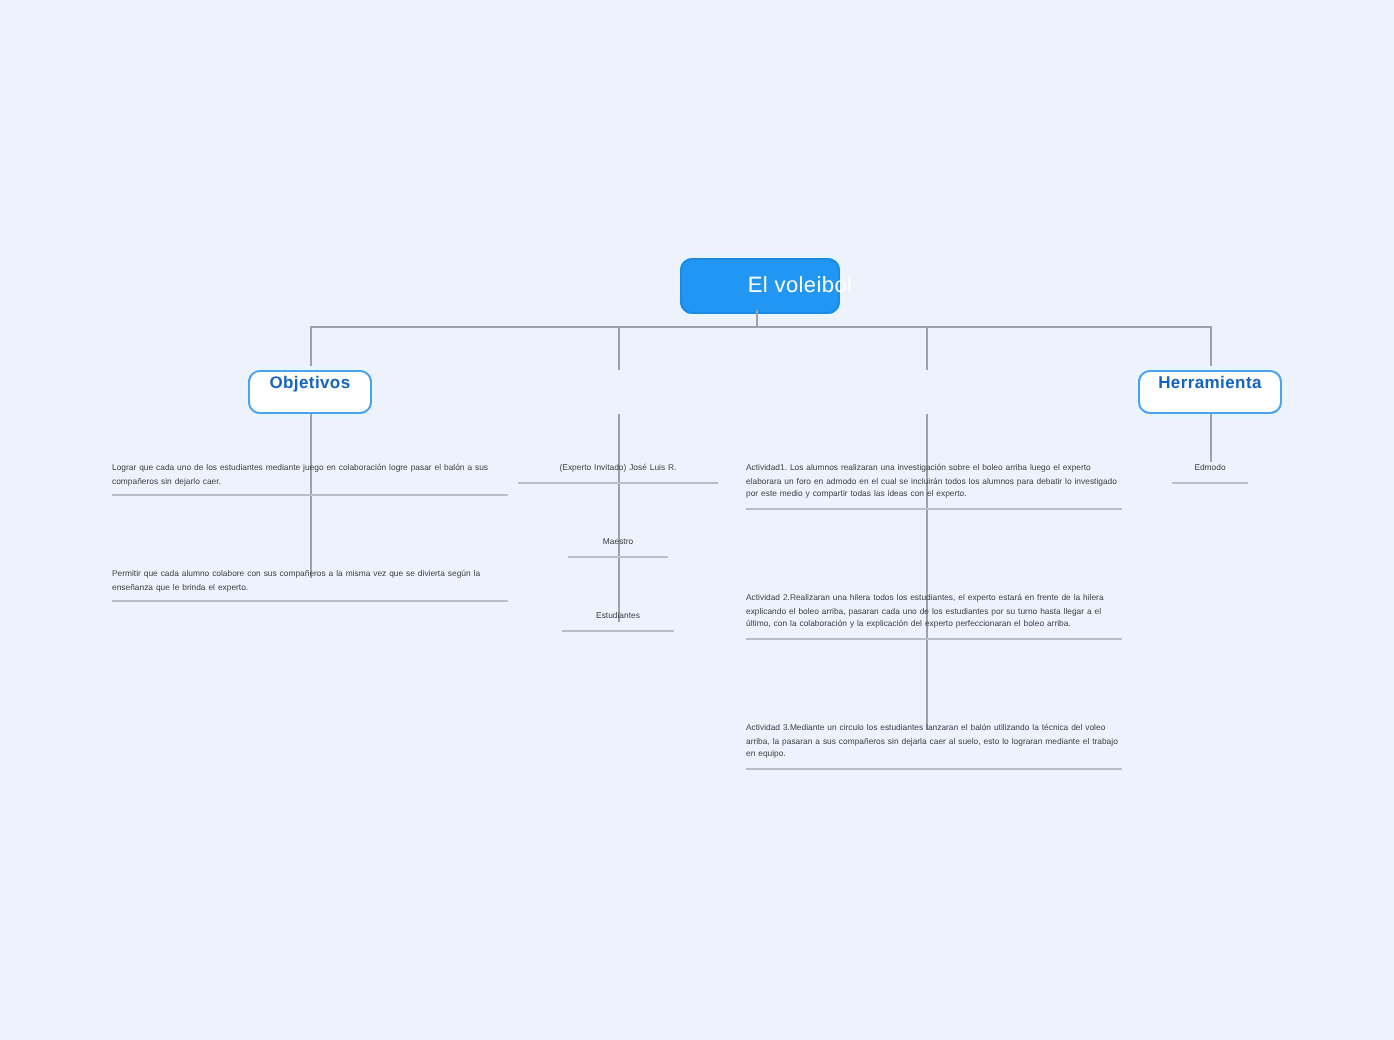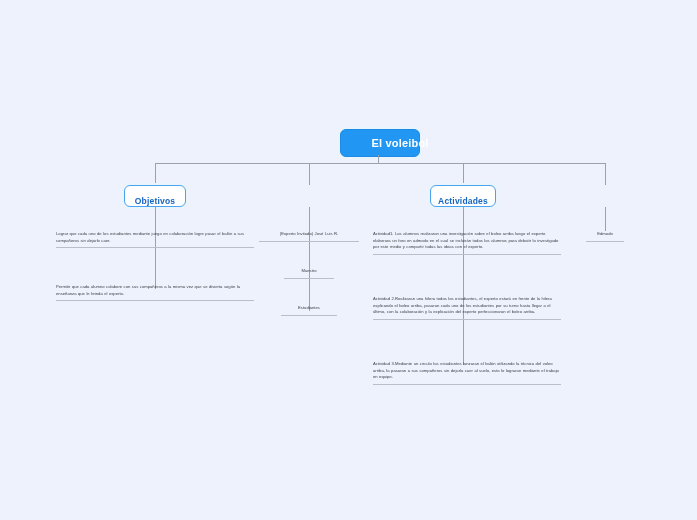--- a/index.html
+++ b/index.html
@@ -38,36 +38,36 @@
     border: 1px solid #1a8ae5;
     border-radius: 6px;
     box-shadow: 0 0 0 2px #eaf4fd;
     display: flex;
     align-items: center;
     justify-content: center;
   }
   .root-node .label {
     color: #ffffff;
     font-size: 11px;
-    font-weight: bold;
+    font-weight: normal;
     letter-spacing: .2px;
     white-space: nowrap;
     margin-left: 40px;
   }
 
   
   .branch-node {
     position: absolute;
     height: 22px;
     background: #ffffff;
     border: 1.5px solid #4aa3f0;
     border-radius: 6px;
     box-shadow: 0 0 0 2px #eaf4fd;
     display: flex;
-    align-items: flex-end;
+    align-items: flex-start;
     justify-content: center;
     padding: 0 9px;
     box-sizing: border-box;
   }
   .branch-node .label {
     color: #1565c0;
     font-size: 8.5px;
     font-weight: bold;
     letter-spacing: .2px;
     white-space: nowrap;
@@ -108,22 +108,22 @@
   <div class="line h" style="left:155px; top:163px; width:451px;"></div>
 
   <div class="line v" style="left:155px; top:163px; height:22px;"></div>
   <div class="line v" style="left:309px; top:163px; height:22px;"></div>
   <div class="line v" style="left:463px; top:163px; height:22px;"></div>
   <div class="line v" style="left:605px; top:163px; height:22px;"></div>
 
   <div class="branch-node" style="left:124px; top:185px; width:62px;">
     <span class="label">Objetivos</span>
   </div>
-  <div class="branch-node" style="left:430px; top:185px; width:66px;">
-    <span class="label">Actividades</span>
+  <div class="branch-node" style="left:569px; top:185px; width:72px;">
+    <span class="label">Herramienta</span>
   </div>
 
   <div class="line v" style="left:155px; top:207px; height:82px;"></div>
   <div class="leaf" style="left:56px; top:231px; width:198px;">
     <span class="txt">Lograr que cada uno de los estudiantes mediante juego en colaboración logre pasar el balón a sus compañeros sin dejarlo caer.</span>
   </div>
   <div class="leaf" style="left:56px; top:284px; width:198px;">
     <span class="txt">Permitir que cada alumno colabore con sus compañeros a la misma vez que se divierta según la enseñanza que le brinda el experto.</span>
   </div>
 

